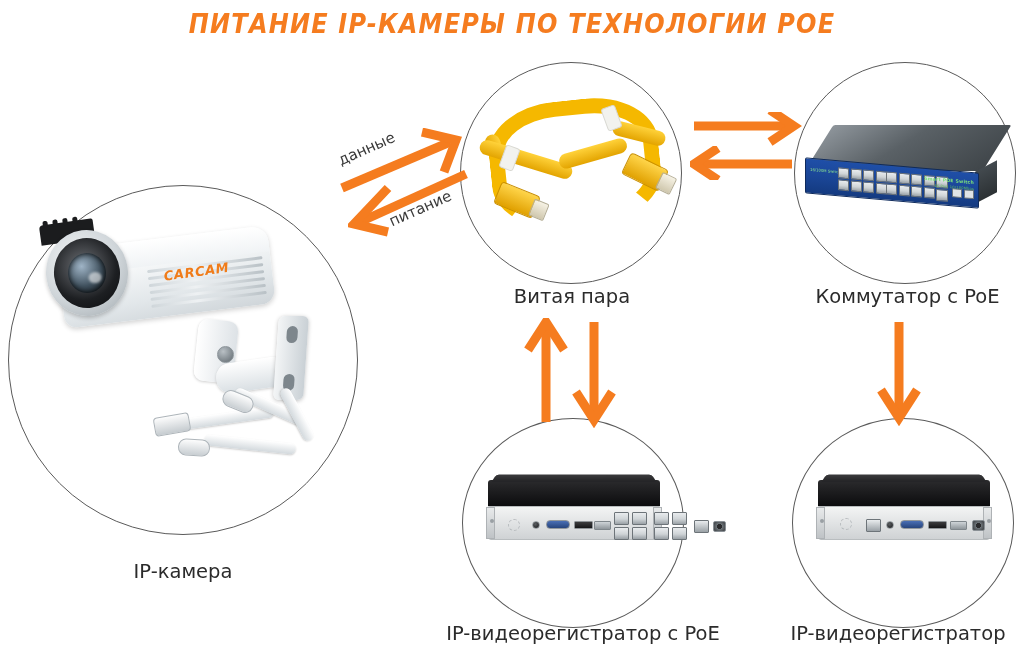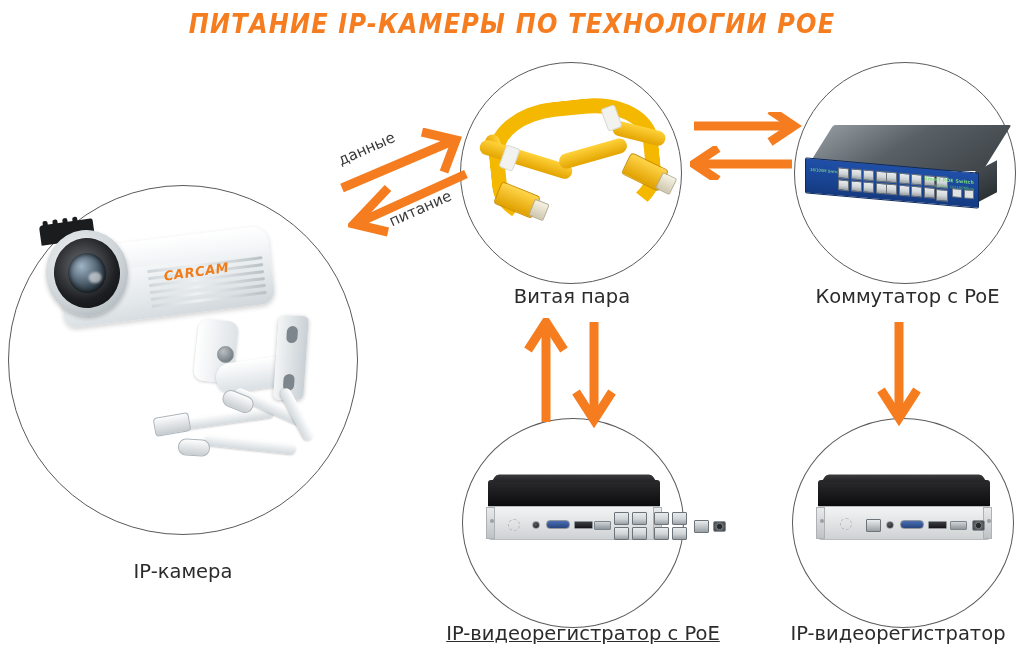--- a/index.html
+++ b/index.html
@@ -303,21 +303,21 @@
   }
   .ib-dot{
     width:6px;height:6px;border-radius:50%;
     background:radial-gradient(circle at 40% 35%,#5b5f62,#141416);
     border:1px solid #9aa0a4;
   }
   .ib-fan{
     width:10px;height:10px;border-radius:50%;
     border:1px dashed #b8bcbf;
   }
-  #nvr1-caption{left:408px;top:622px;width:350px;text-decoration:underline;}
+  #nvr1-caption{left:408px;top:622px;width:350px;}
 
   
   #nvr2-circle{left:792px;top:418px;width:222px;height:210px;}
   #nvr2-caption{left:768px;top:622px;width:260px;}
 </style>
 </head>
 <body>
 
 <div id="stage">
 

